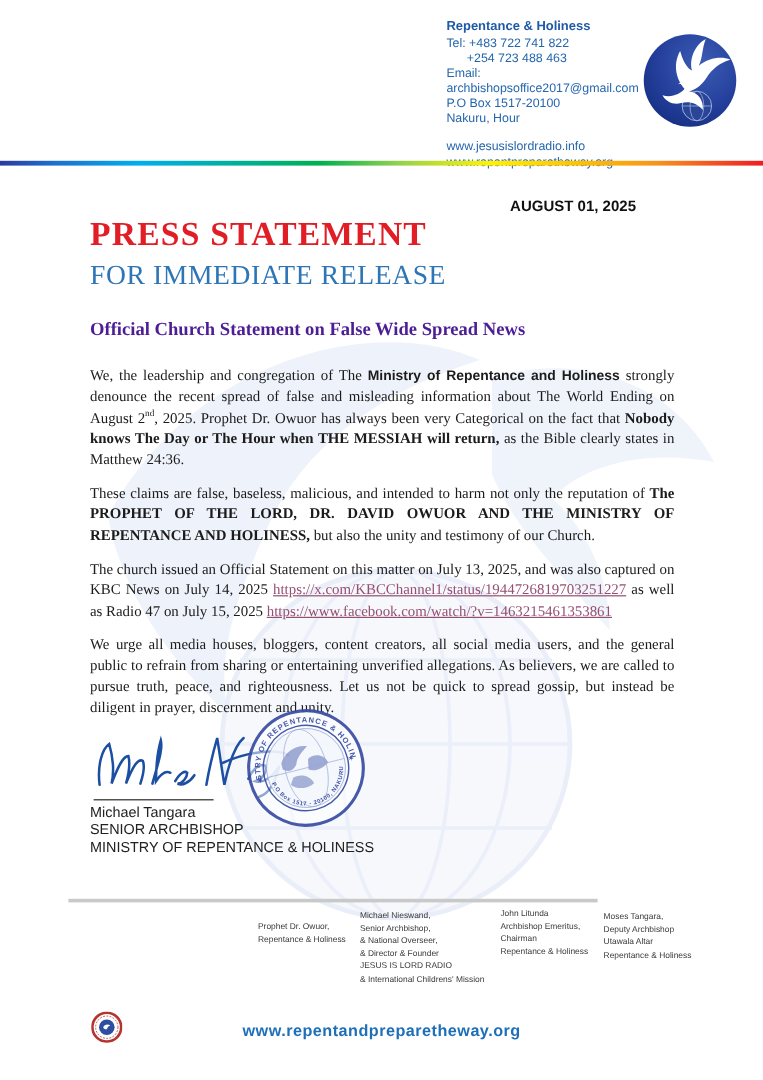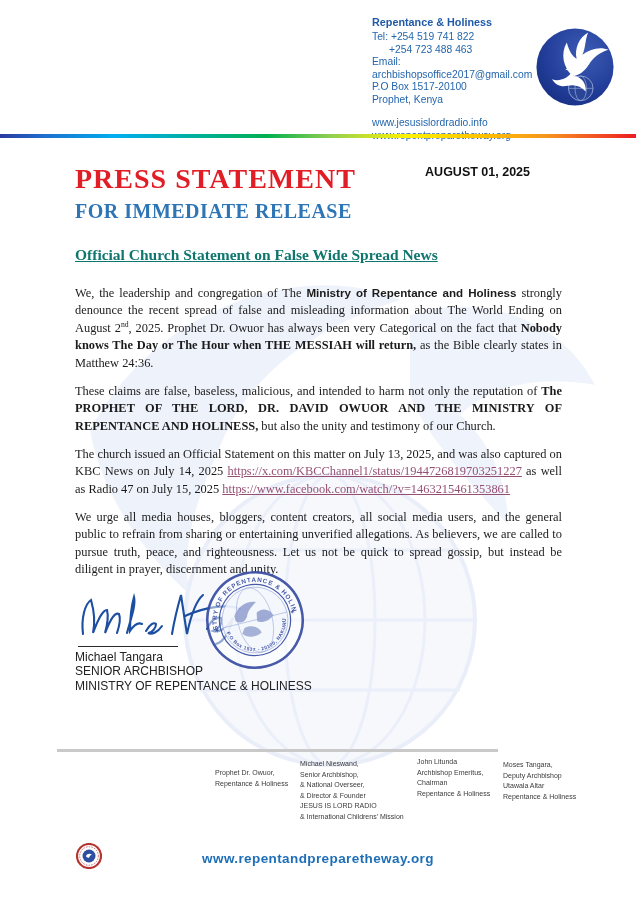--- a/index.html
+++ b/index.html
@@ -16,25 +16,25 @@
     color:#2466ad; }
   .letterhead .org { font-weight:bold; color:#1f5aa8; font-size:10.8px; margin-bottom:2px; }
   .letterhead .indent { padding-left:17px; }
   .letterhead .sites { margin-top:11px; }
   .logo-circle { position:absolute; left:534px; top:26px; width:82px; height:82px; }
   .rainbow { position:absolute; left:0; top:134px; width:636px; height:4px;
     background:linear-gradient(90deg,#2b3a9e 0%,#1e6fd0 7%,#00aeef 18%,#00b0a0 30%,#00b050 42%,#92d050 52%,#fff200 64%,#ffc000 76%,#f7941d 86%,#ed1c24 100%); }
   .date-line { position:absolute; top:165px; right:106px;
     font-family:"Liberation Sans", sans-serif; font-weight:bold; font-size:12.5px; color:#111; }
   
-  .content { position:absolute; left:75px; top:163px; width:487px; }
+  .content { position:absolute; left:75px; top:180px; width:487px; }
   .h-press { font-size:28px; font-weight:bold; color:#e11d26; letter-spacing:1px; margin:0 0 5px 0; }
-  .h-release { font-size:20px; font-weight:bold; color:#2e75b6; letter-spacing:.5px; margin:0 0 23px 0; }
+  .h-release { font-size:23px; font-weight:normal; color:#2e75b6; letter-spacing:.5px; margin:0 0 23px 0; }
   .h-toall { font-size:12.5px; font-weight:bold; color:#111; margin:0 0 16px 0; letter-spacing:.2px; }
-  .h-subject { font-size:15.5px; font-weight:bold; color:#0f766e; text-decoration:underline; margin:0 0 21px 0; }
+  .h-subject { font-size:15.5px; font-weight:bold; color:#4c1d95; margin:0 0 21px 0; }
   .content p { font-size:12.4px; line-height:1.4; text-align:justify; margin:0 0 11px 0; }
   .seg-bold { font-weight:bold; }
   .seg-bold-sans { font-family:"Liberation Sans", sans-serif; font-weight:bold; font-size:11.6px; }
   .seg-sup { vertical-align:super; font-size:.62em; }
   a.seg-link { color:#954F72; text-decoration:underline; }
   
   .sig-block { position:relative; height:118px; margin-top:4px; }
   .sig-svg { position:absolute; left:0; top:-2px; width:170px; height:60px; }
   .sig-rule { position:absolute; left:3px; top:56px; width:100px; height:1.5px; background:#2a2a2a; }
   .sig-names { position:absolute; left:0; top:60px;
@@ -63,25 +63,25 @@
     <circle cx="300" cy="390" r="145" fill="#f3f6fc" stroke="#e2e9f7" stroke-width="4"></circle>
     <ellipse cx="300" cy="390" rx="95" ry="145" fill="none" stroke="#e4eaf8" stroke-width="3"></ellipse>
     <ellipse cx="300" cy="390" rx="45" ry="145" fill="none" stroke="#e4eaf8" stroke-width="3"></ellipse>
     <line x1="155" y1="390" x2="445" y2="390" stroke="#e4eaf8" stroke-width="3"></line>
     <line x1="170" y1="320" x2="430" y2="320" stroke="#e4eaf8" stroke-width="3"></line>
     <line x1="170" y1="460" x2="430" y2="460" stroke="#e4eaf8" stroke-width="3"></line>
   </svg>
 
   <div class="letterhead">
     <div class="org">Repentance &amp; Holiness</div>
-    <div>Tel: +254 519 741 822</div>
+    <div>Tel: +483 722 741 822</div>
     <div class="indent">+254 723 488 463</div>
     <div>Email: archbishopsoffice2017@gmail.com</div>
     <div>P.O Box 1517-20100</div>
-    <div>Prophet, Kenya</div>
+    <div>Nakuru, Hour</div>
     <div class="sites">
       <div>www.jesusislordradio.info</div>
       <div>www.repentpreparetheway.org</div>
     </div>
   </div>
 
   <svg class="logo-circle" viewBox="0 0 100 100">
     <defs>
       <radialGradient id="lg" cx="62%" cy="32%" r="85%">
         <stop offset="0%" stop-color="#3d5cb5"></stop>

